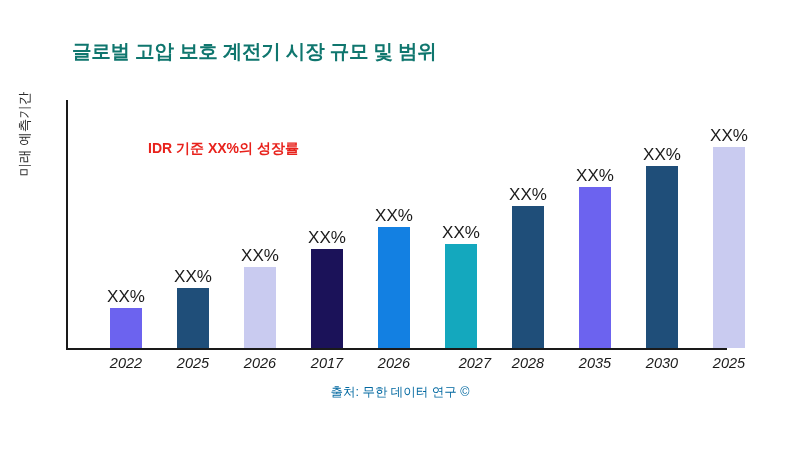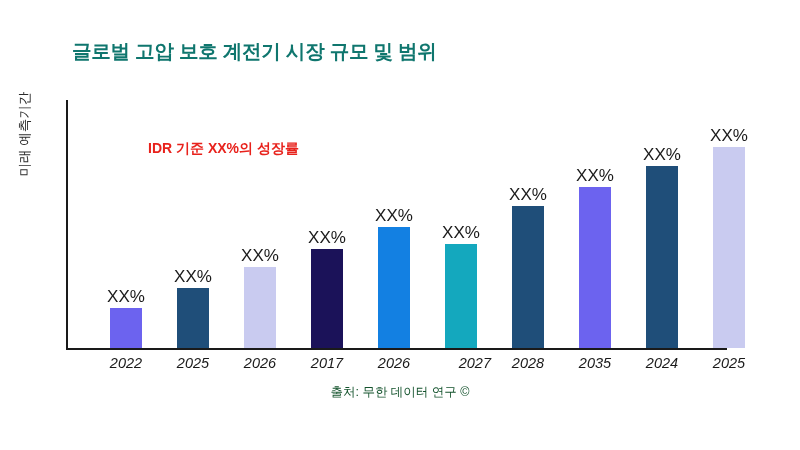--- a/index.html
+++ b/index.html
@@ -95,21 +95,21 @@
     color: #1a1a1a;
     font-style: italic;
   }
   #source-note {
     position: absolute;
     left: 0;
     top: 384px;
     width: 800px;
     text-align: center;
     font-size: 12.5px;
-    color: #14532d;
+    color: #0369a1;
   }
 </style>
 </head>
 <body>
 
 <div id="chart-root">
 
   <div id="chart-title">글로벌 고압 보호 계전기 시장 규모 및 범위</div>
 
   <div id="y-axis-label">미래 예측기간</div>
@@ -143,20 +143,20 @@
       </div>
     <div id="ticks-layer">
         <div class="tick-label" style="left: 96px;">2022</div>
         <div class="tick-label" style="left: 163px;">2025</div>
         <div class="tick-label" style="left: 230px;">2026</div>
         <div class="tick-label" style="left: 297px;">2017</div>
         <div class="tick-label" style="left: 364px;">2026</div>
         <div class="tick-label" style="left: 431px; text-align: right;">2027</div>
         <div class="tick-label" style="left: 498px;">2028</div>
         <div class="tick-label" style="left: 565px;">2035</div>
-        <div class="tick-label" style="left: 632px;">2024</div>
+        <div class="tick-label" style="left: 632px;">2030</div>
         <div class="tick-label" style="left: 699px;">2025</div>
       </div>
   </div>
 
   <div id="source-note">출처: 무한 데이터 연구 ©</div>
 
 </div>
 
 </body></html>

